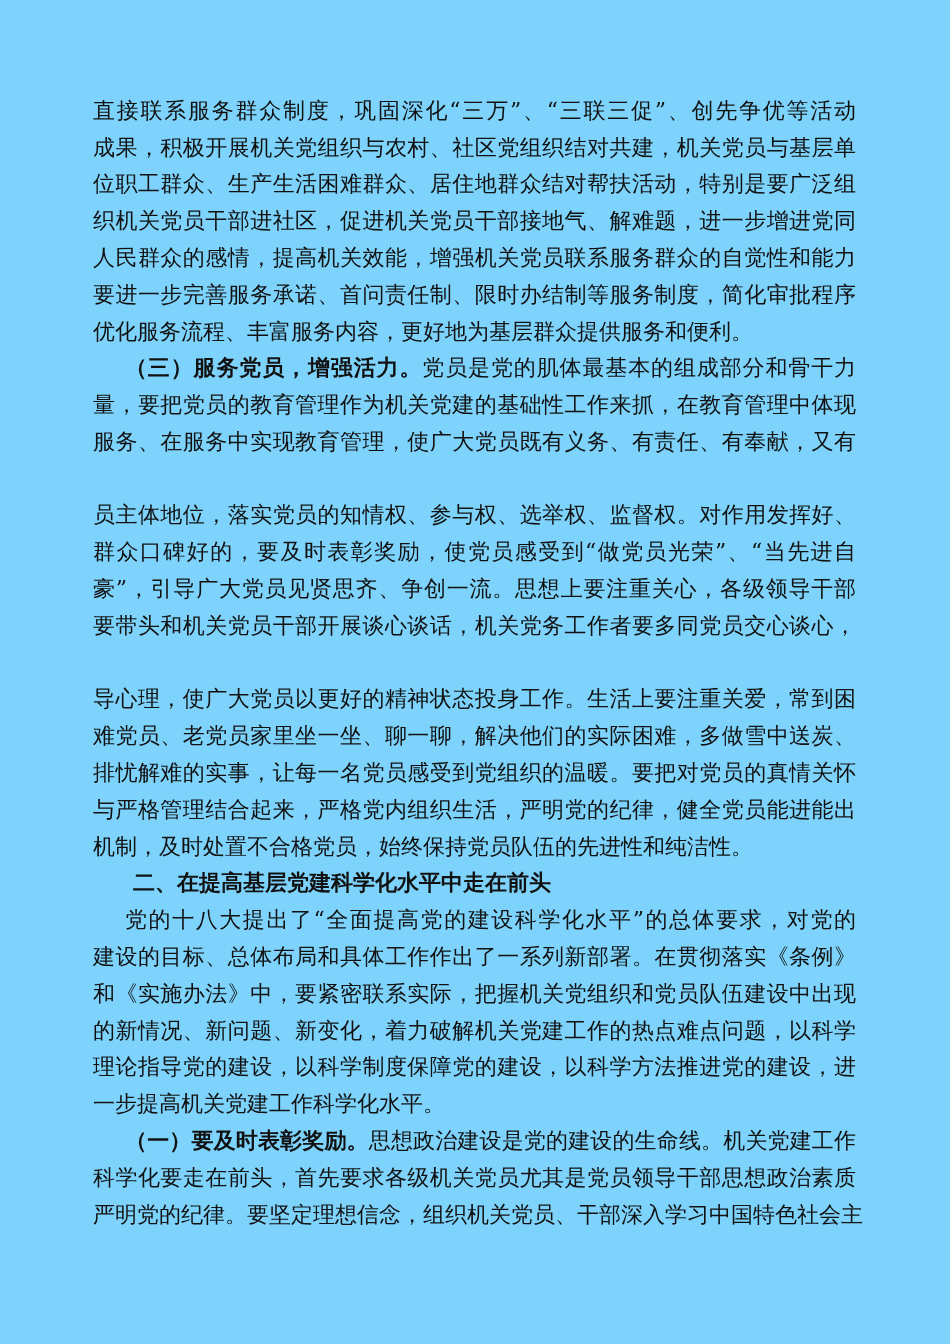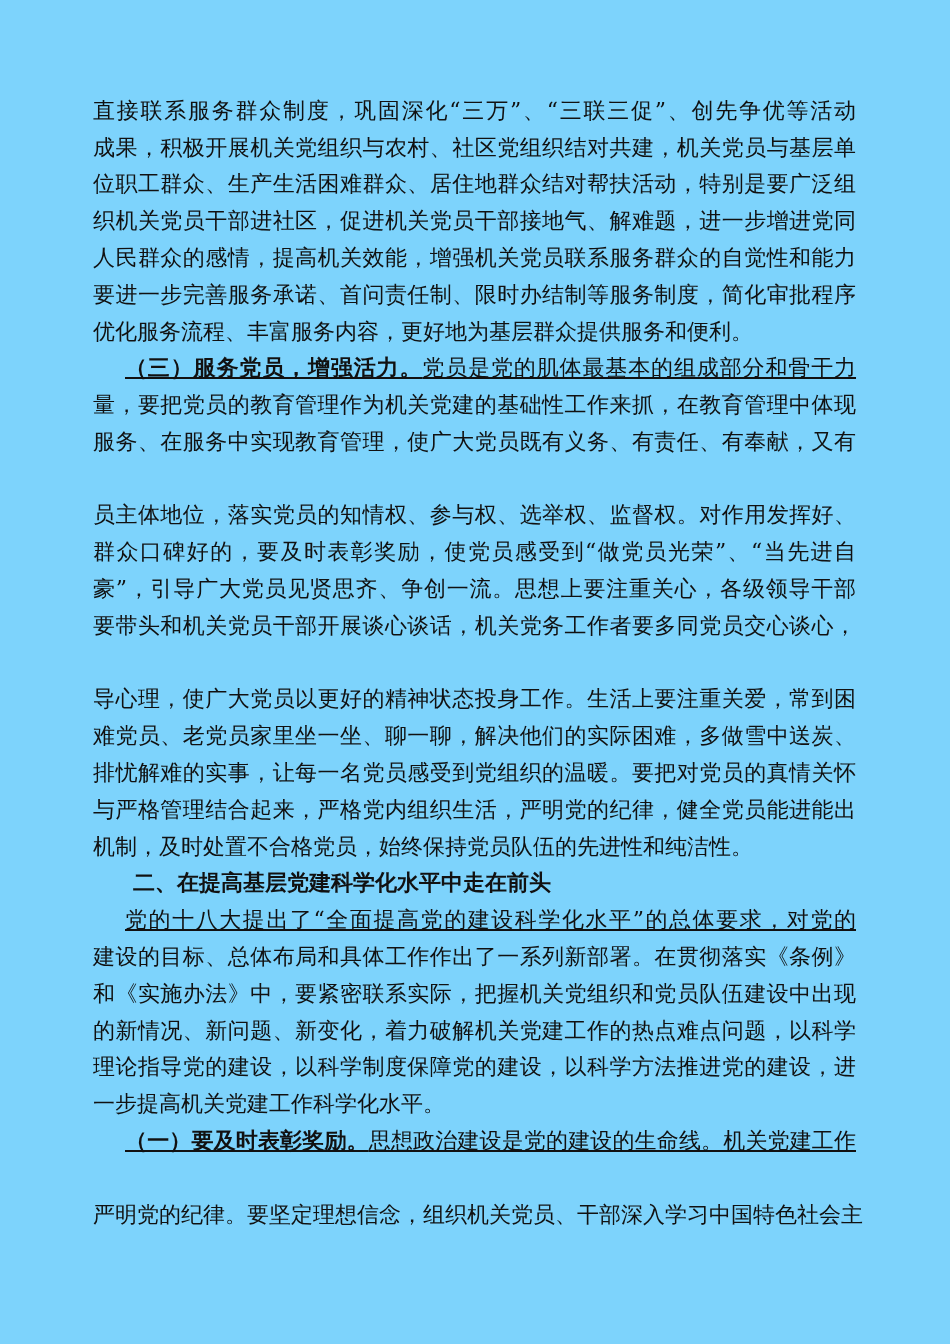--- a/index.html
+++ b/index.html
@@ -12,21 +12,21 @@
     height: 36px;
     line-height: 36px;
     font-family: "DejaVu Serif", "Liberation Serif", serif;
     font-size: 22px;
     color: #111;
     white-space: nowrap;
     text-align: justify;
     text-align-last: justify;
   }
   .line.last { text-align-last: left; }
-  .line.indent { left: 125px; width: 731px; text-decoration: underline; }
+  .line.indent { left: 125px; width: 731px; }
   .bold { font-weight: bold; font-family: "DejaVu Sans", "Liberation Sans", sans-serif; }
   .heading { font-family: Liberation Serif, serif; font-weight: bold; text-align-last: left; left: 133px; width: auto; }
 </style>
 </head>
 <body>
 
 <div class="page">
 
   <div class="line" style="top:93px">直接联系服务群众制度，巩固深化“三万”、“三联三促”、创先争优等活动</div>
   <div class="line" style="top:130px">成果，积极开展机关党组织与农村、社区党组织结对共建，机关党员与基层单</div>
@@ -56,15 +56,16 @@
   <div class="line indent" style="top:902px">党的十八大提出了“全面提高党的建设科学化水平”的总体要求，对党的</div>
   <div class="line" style="top:939px">建设的目标、总体布局和具体工作作出了一系列新部署。在贯彻落实《条例》</div>
   <div class="line" style="top:976px">和《实施办法》中，要紧密联系实际，把握机关党组织和党员队伍建设中出现</div>
   <div class="line" style="top:1013px">的新情况、新问题、新变化，着力破解机关党建工作的热点难点问题，以科学</div>
   <div class="line" style="top:1049px">理论指导党的建设，以科学制度保障党的建设，以科学方法推进党的建设，进</div>
   <div class="line last" style="top:1086px">一步提高机关党建工作科学化水平。</div>
 
   <div class="line indent" style="top:1123px">
     <span class="bold">（一）要及时表彰奖励。</span><span>思想政治建设是党的建设的生命线。机关党建工作</span>
   </div>
+  <div class="line" style="top:1160px">科学化要走在前头，首先要求各级机关党员尤其是党员领导干部思想政治素质</div>
   <div class="line" style="top:1197px">严明党的纪律。要坚定理想信念，组织机关党员、干部深入学习中国特色社会主</div>
 
 </div>
 
 </body></html>

